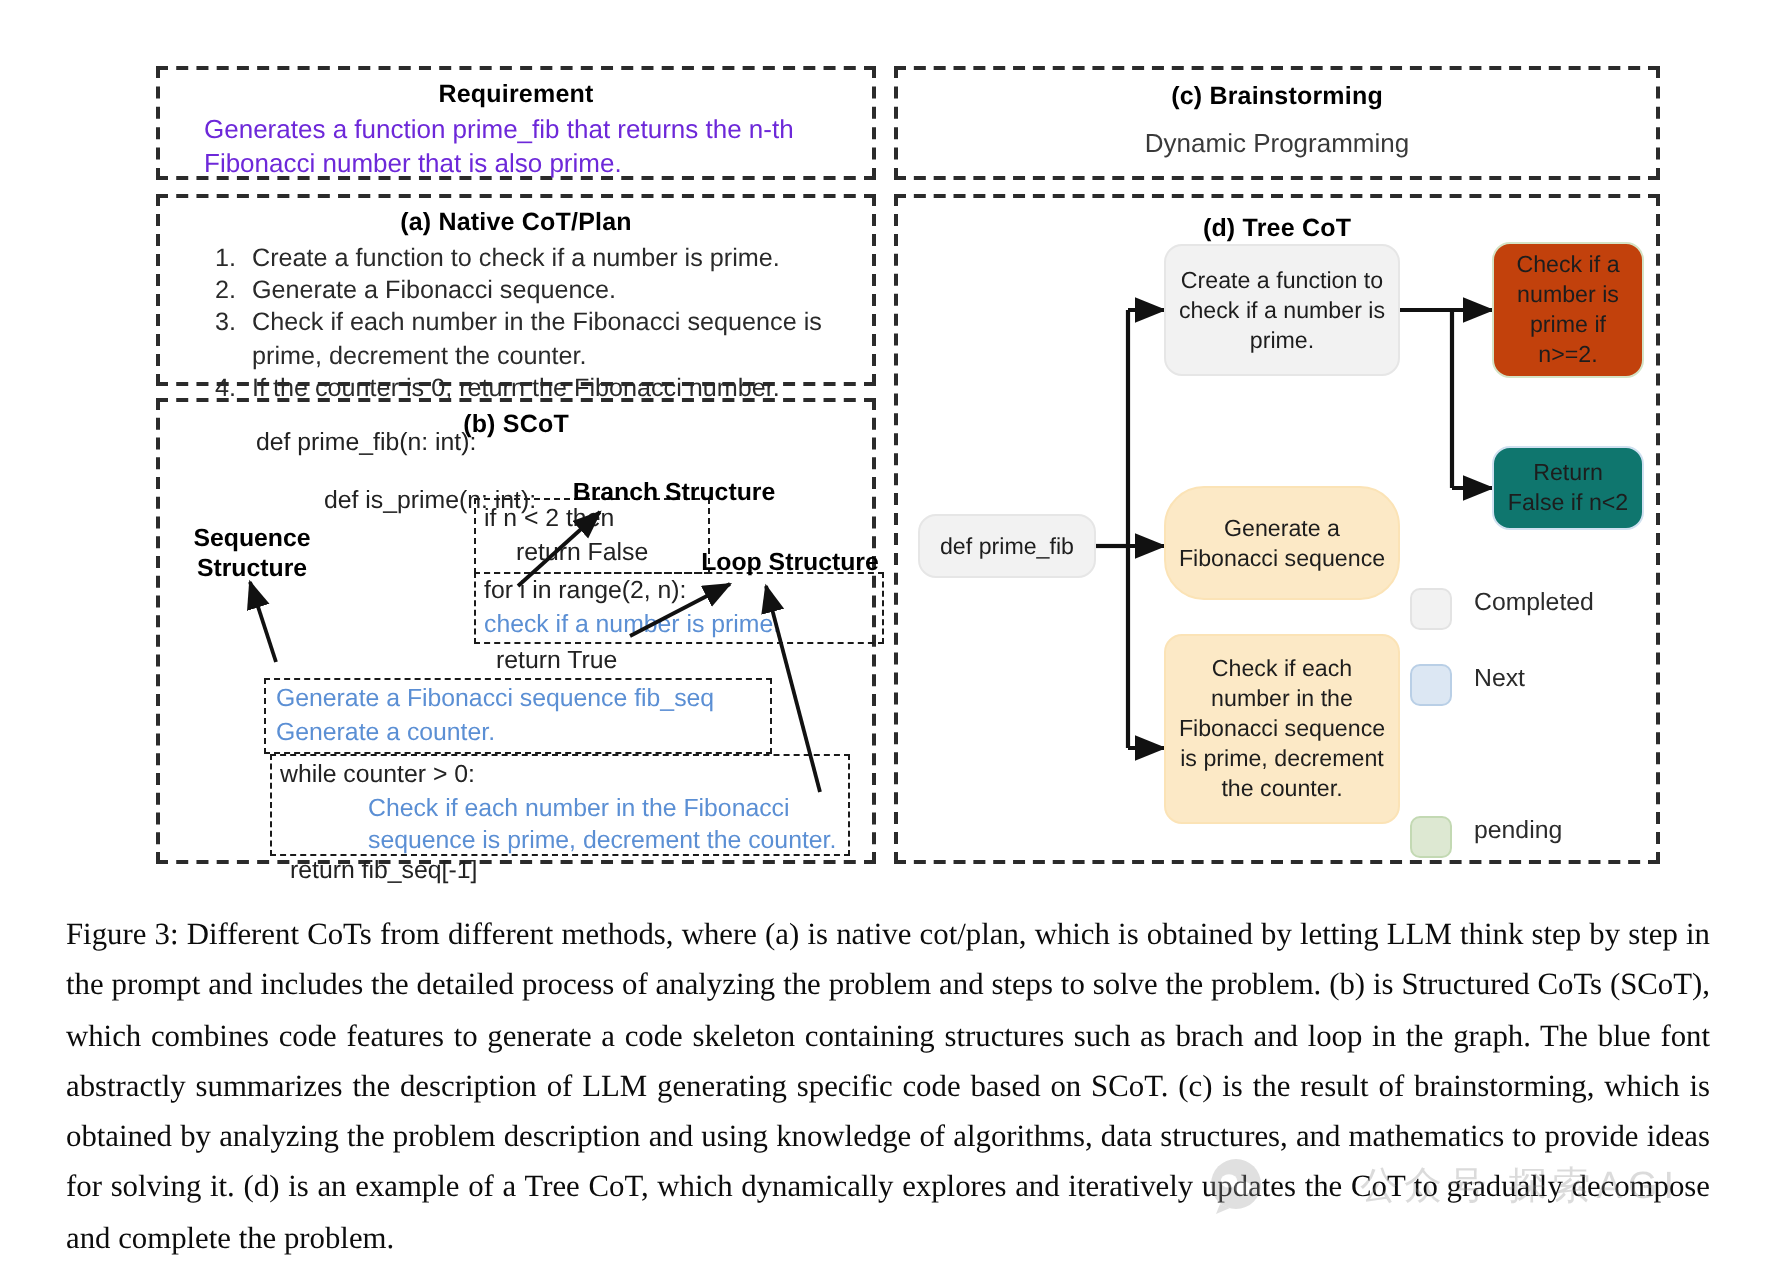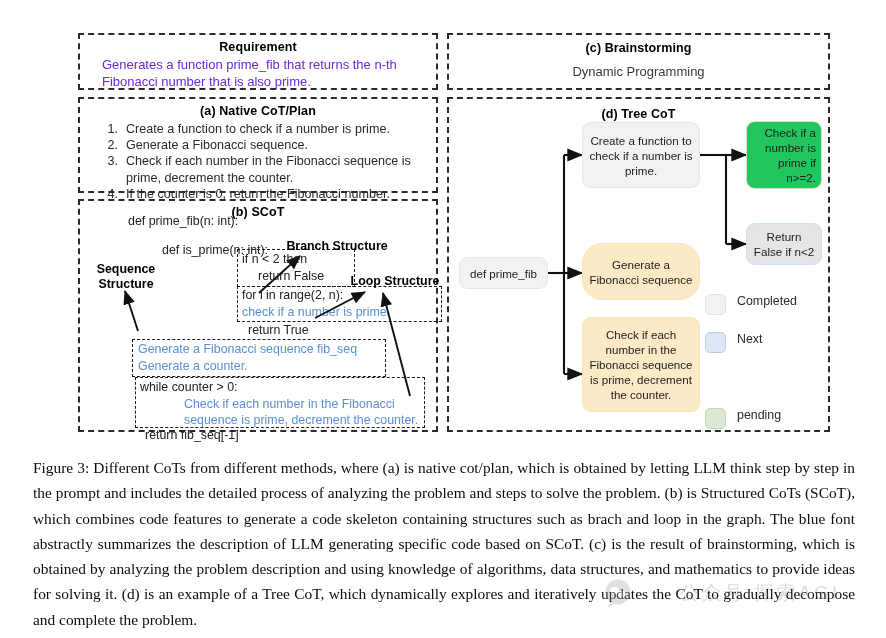--- a/index.html
+++ b/index.html
@@ -95,23 +95,23 @@
     display: flex;
     align-items: center;
     justify-content: center;
     text-align: center;
     font-size: 11.6px;
     line-height: 15px;
     color: #1d1d1d;
     padding: 3px 5px;
   }
   .node.completed { background: #f2f2f2; border: 1px solid #e6e6e6; }
-  .node.next      { background: #e5e5e5; border: 1px solid #cfe0f0; }
+  .node.next      { background: #0f766e; border: 1px solid #cfe0f0; }
   .node.inferred  { background: #fce9c6; border: 1px solid #fbe3b6; }
-  .node.pending   { background: #22c55e; border: 1px solid #d4e3c6; text-align: right; }
+  .node.pending   { background: #c2410c; border: 1px solid #d4e3c6; }
 
   
   .legend-item { position: absolute; display: flex; align-items: flex-start; gap: 11px; }
   .swatch { width: 21px; height: 21px; border-radius: 5px; box-sizing: border-box; }
   .legend-label { font-size: 12.4px; color: #2b2b2b; white-space: nowrap; }
 
   
   #caption {
     position: absolute;
     left: 33px;

